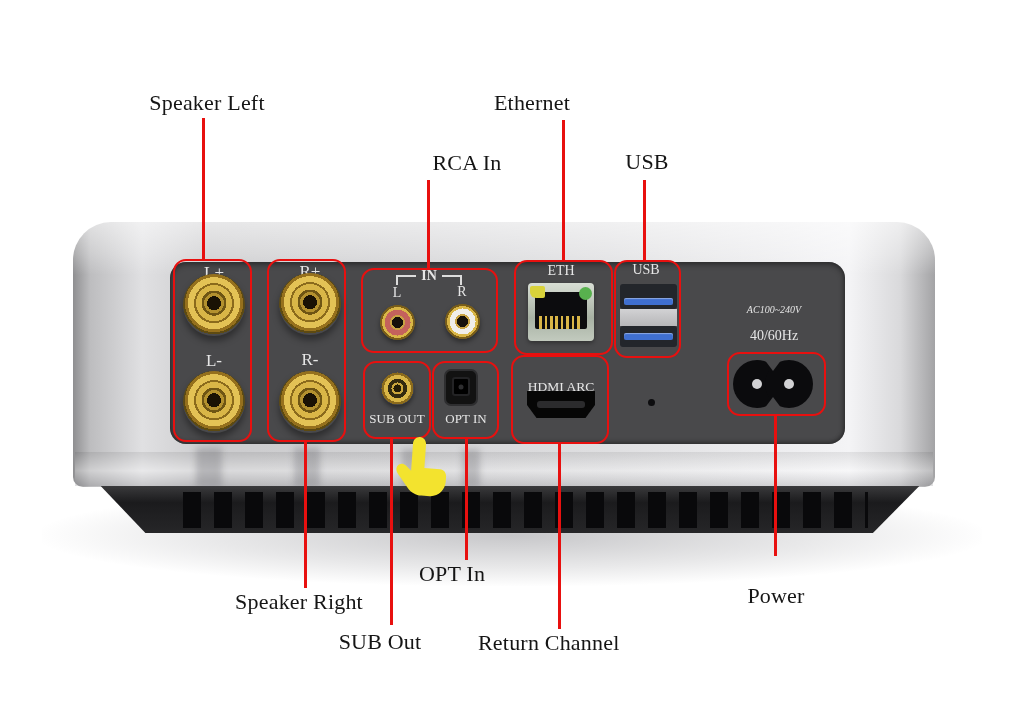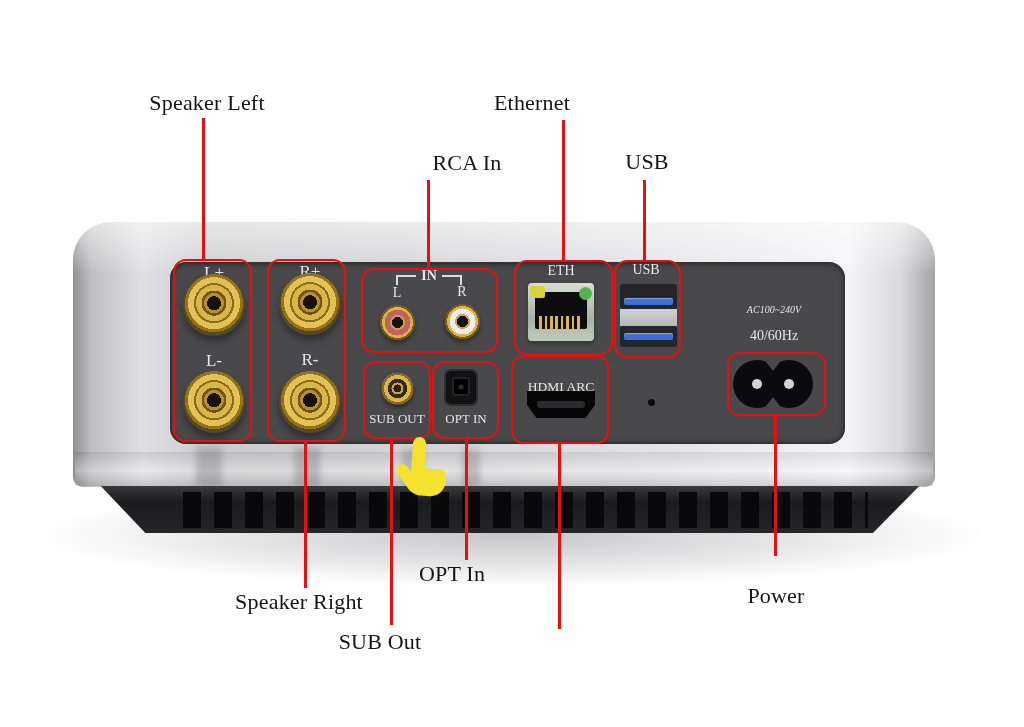--- a/index.html
+++ b/index.html
@@ -183,16 +183,17 @@
   </svg>
 
   <div class="abs big cx" style="left:207px;top:90px;">Speaker Left</div>
   <div class="abs big cx" style="left:467px;top:150px;">RCA In</div>
   <div class="abs big cx" style="left:532px;top:90px;">Ethernet</div>
   <div class="abs big cx" style="left:647px;top:149px;">USB</div>
   <div class="abs big cx" style="left:452px;top:561px;">OPT In</div>
   <div class="abs big cx" style="left:299px;top:589px;">Speaker Right</div>
   <div class="abs big cx" style="left:380px;top:629px;">SUB Out</div>
   <div class="abs big" style="left:478px;top:629px;line-height:28px;">
+    <div>Return Channel</div>
   </div>
   <div class="abs big cx" style="left:776px;top:559px;margin-top:24px;">Power</div>
 
 </div>
 
 </body></html>

